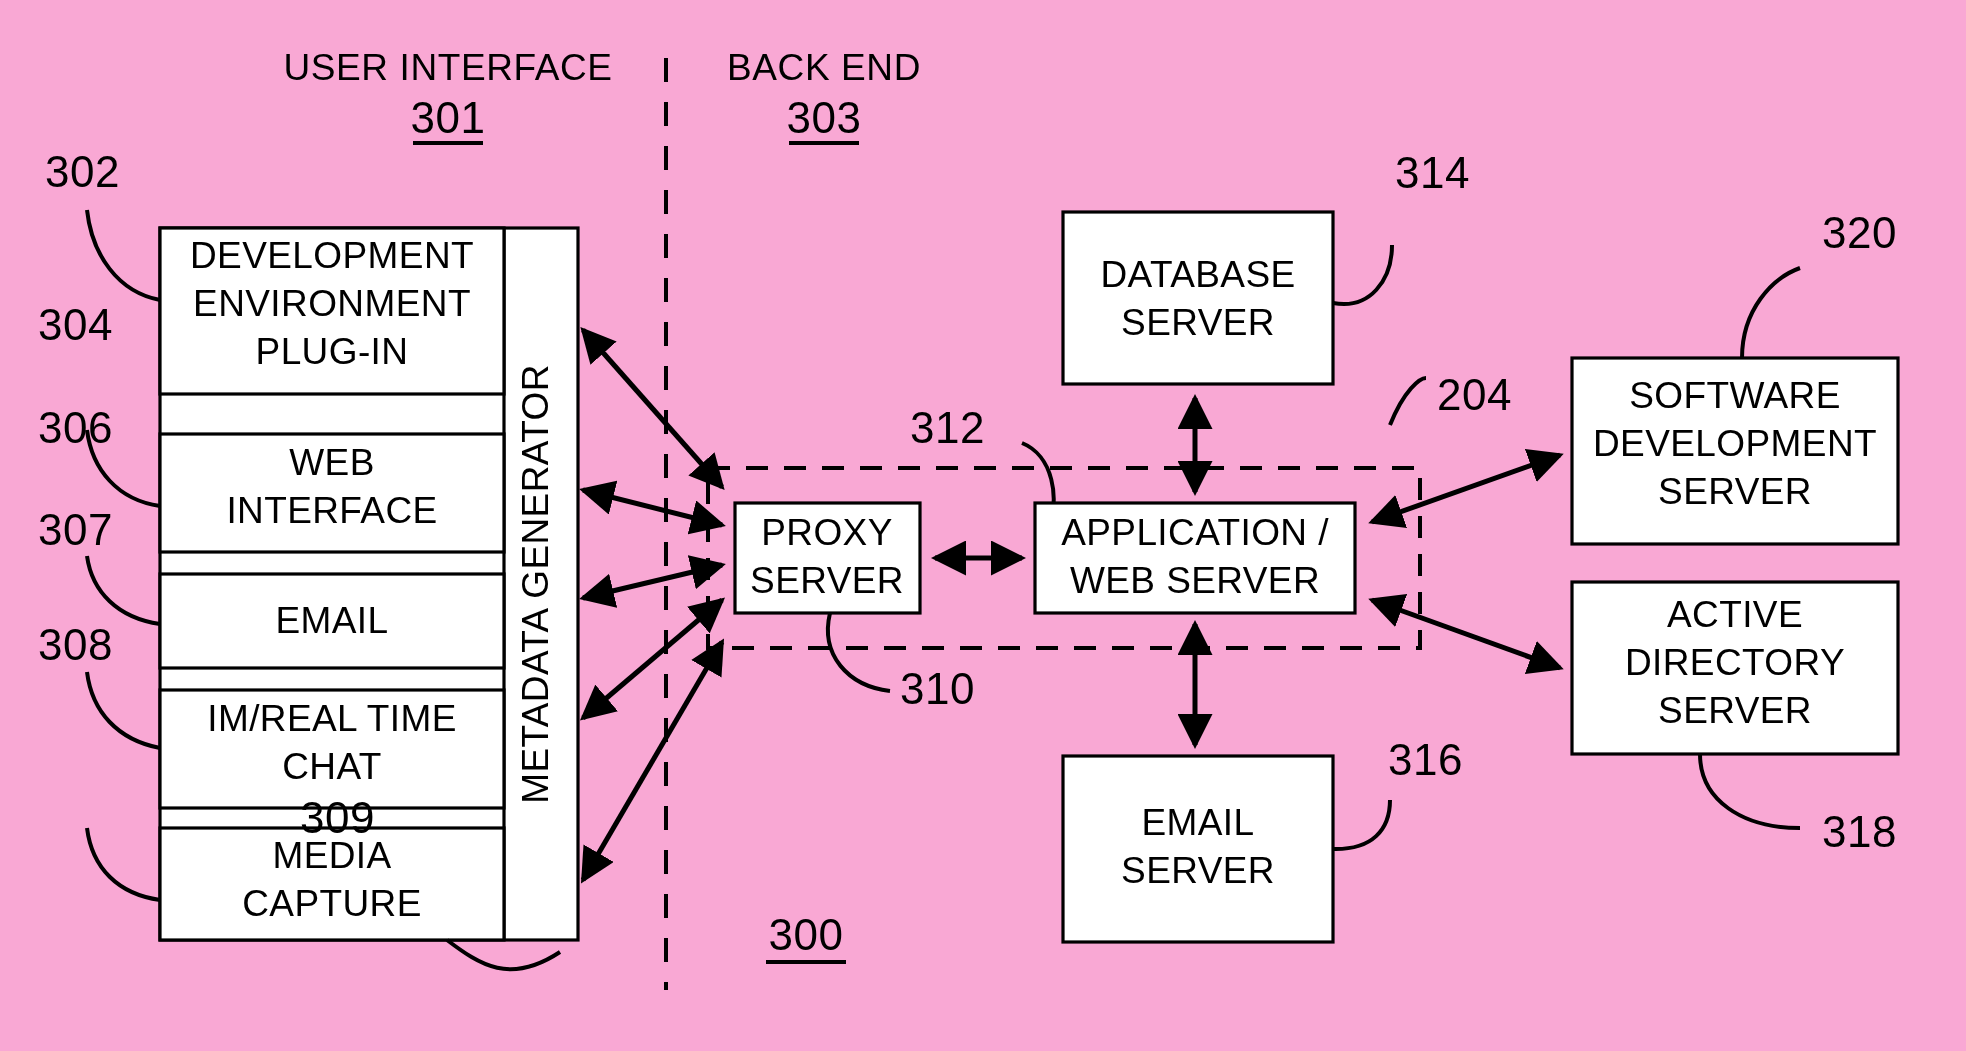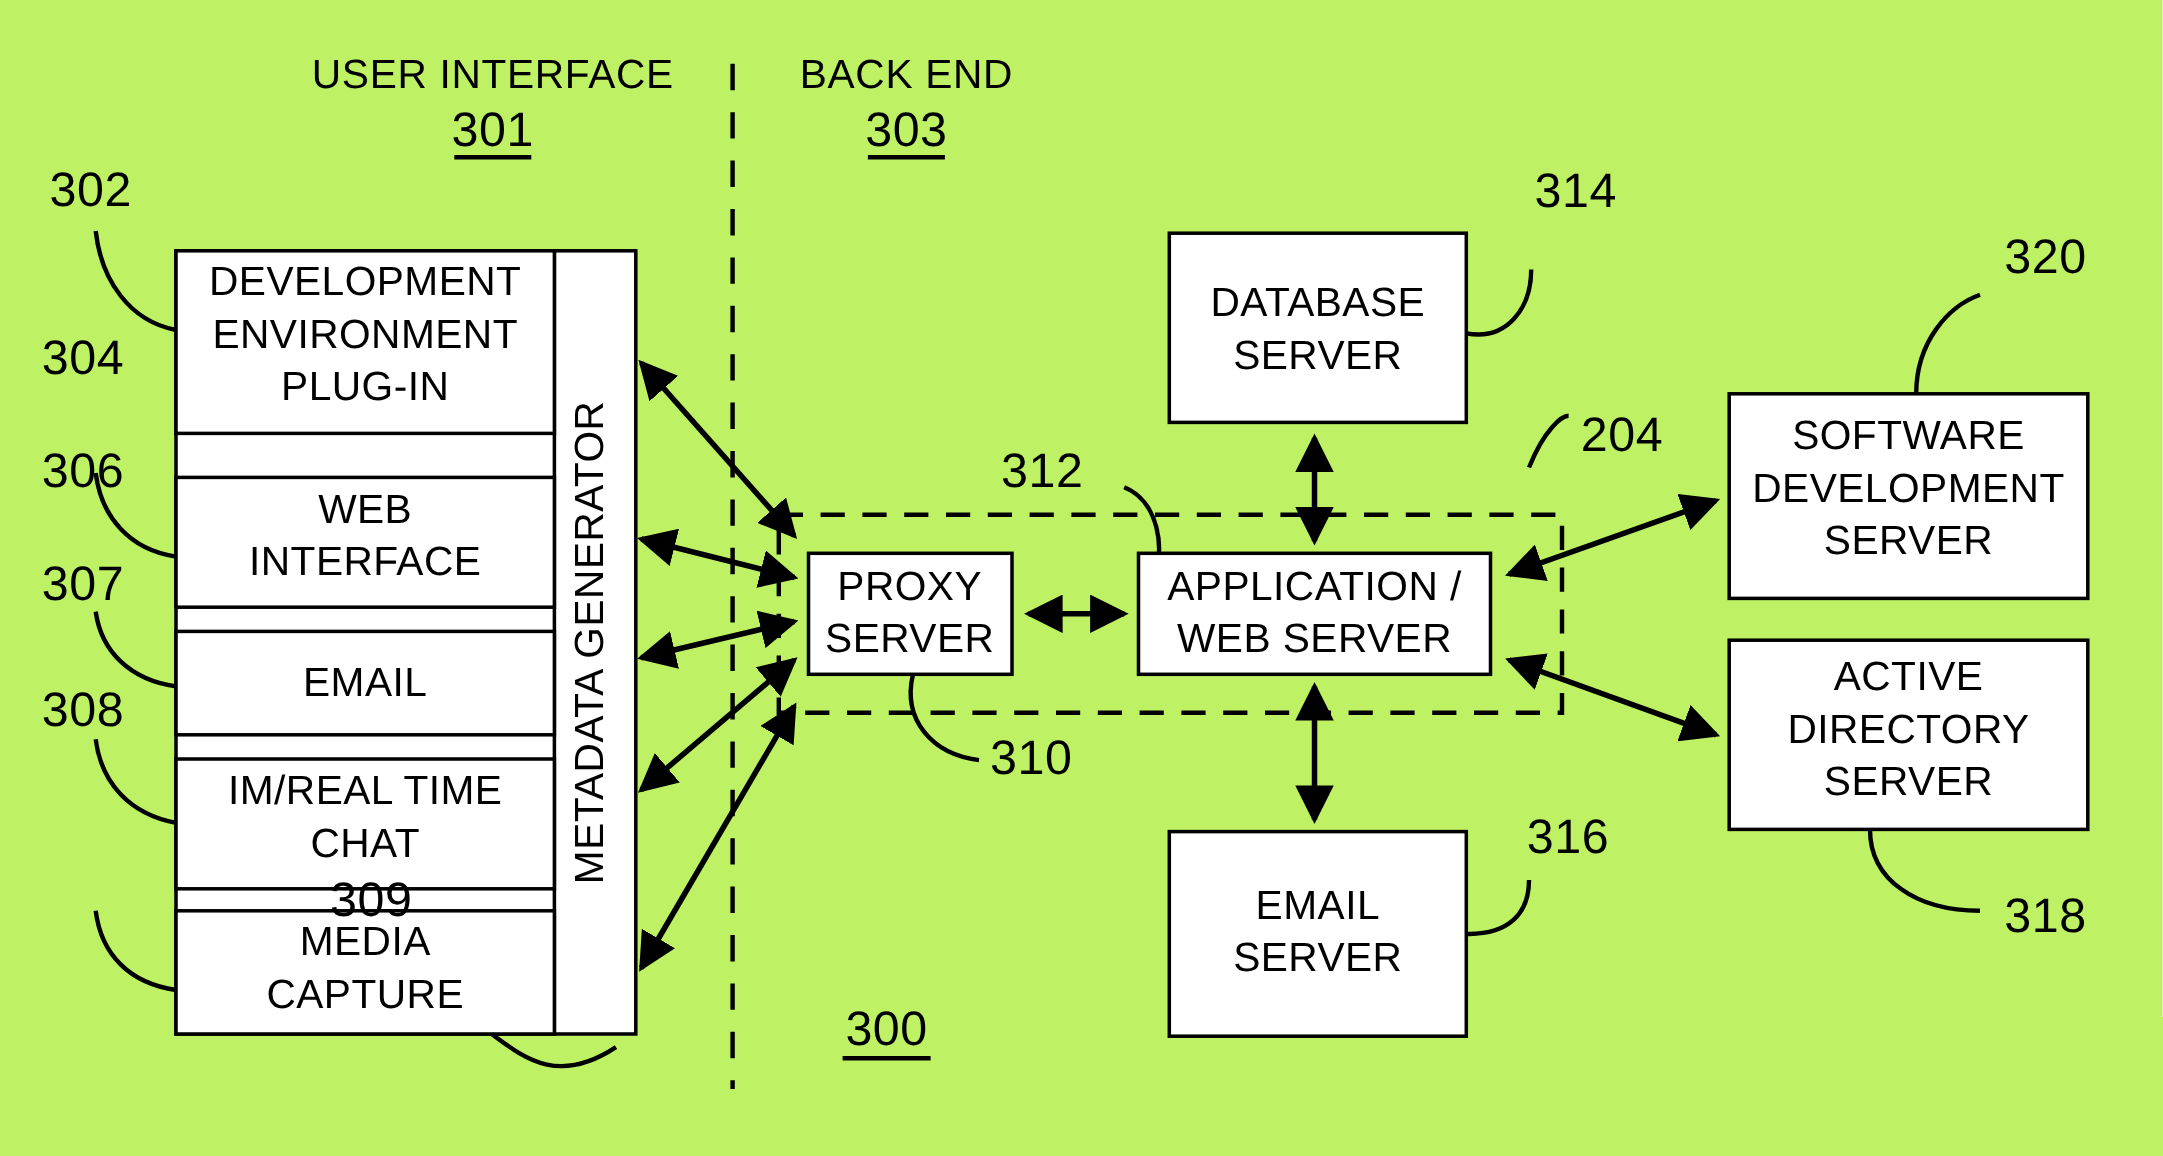--- a/index.html
+++ b/index.html
@@ -10,21 +10,21 @@
   body {
     width: 1966px;
     height: 1051px;
     overflow: hidden;
     font-family: "Liberation Sans", sans-serif;
   }
   #figure {
     position: relative;
     width: 1966px;
     height: 1051px;
-    background: #bef264;
+    background: #f9a8d4;
   }
   svg#canvas {
     position: absolute;
     top: 0;
     left: 0;
     width: 1966px;
     height: 1051px;
   }
   .box-label,
   .ref-num,

